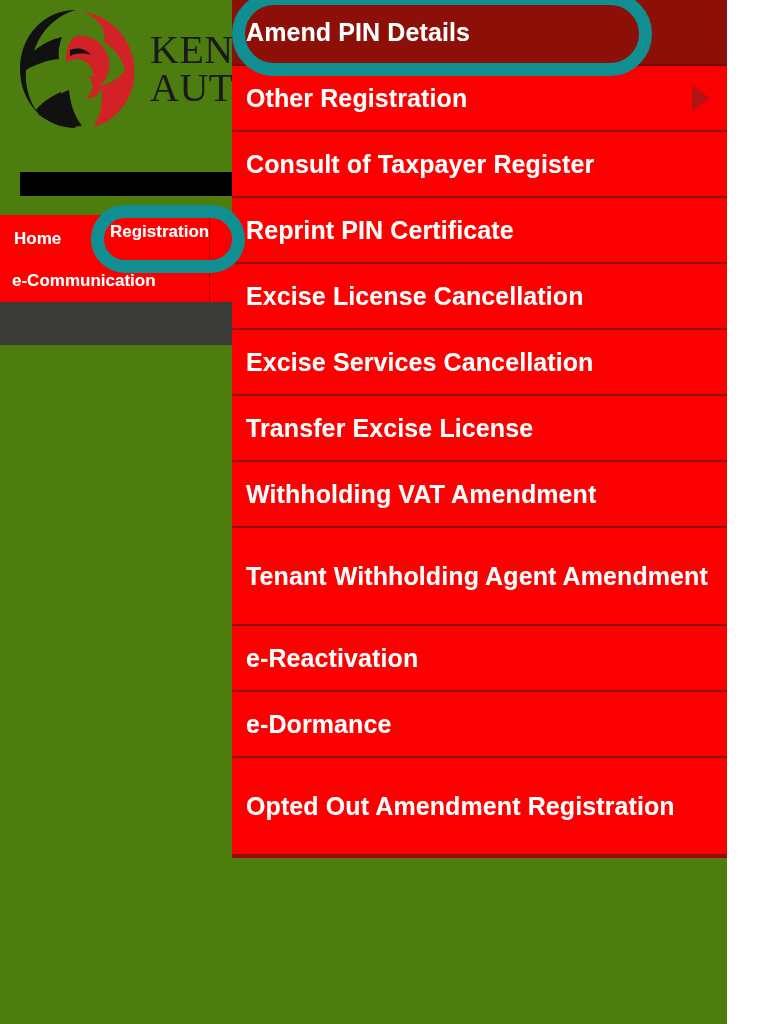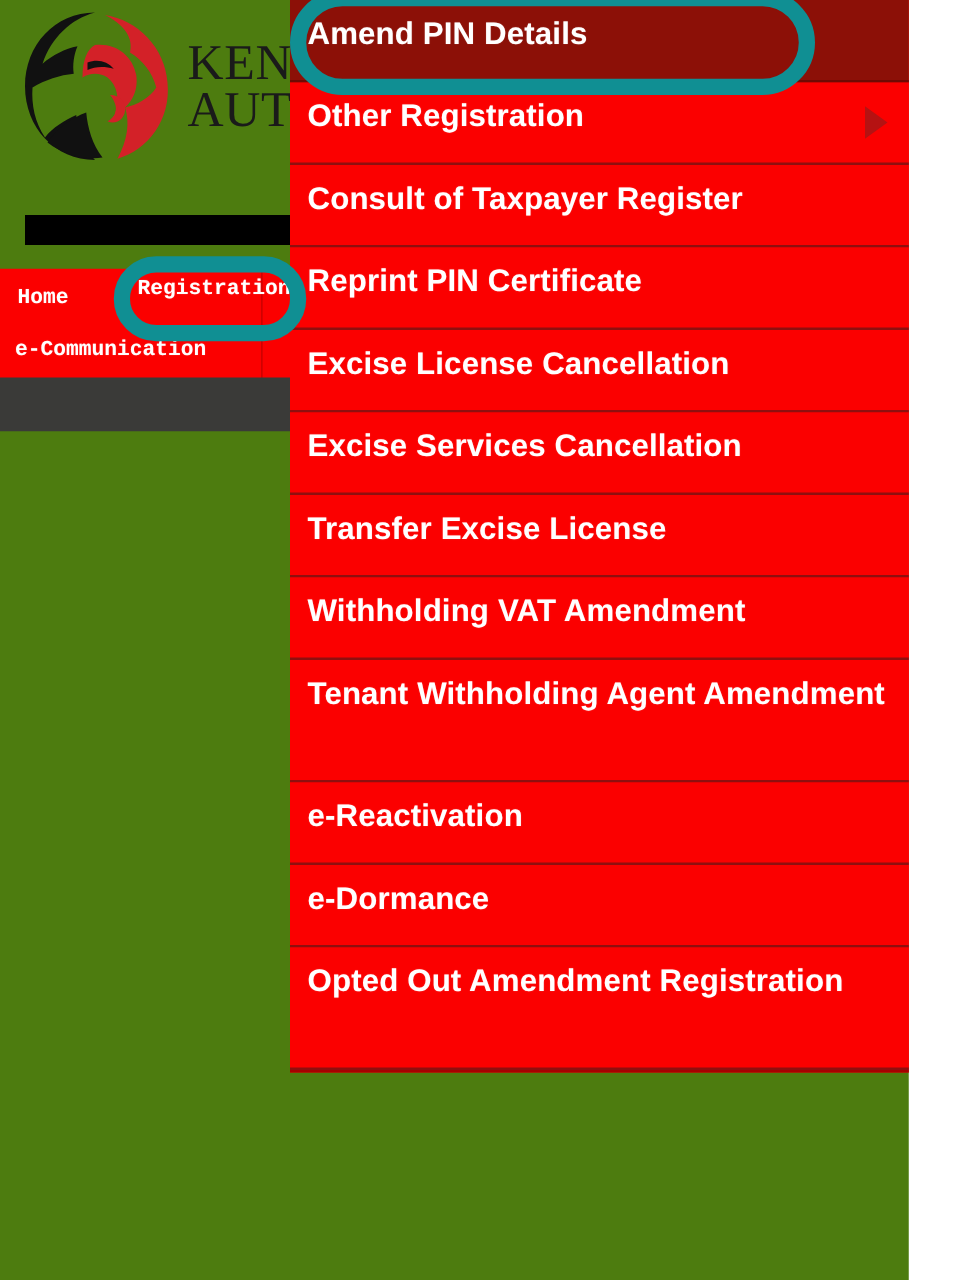--- a/index.html
+++ b/index.html
@@ -76,21 +76,20 @@
     height: 88px;
     background: #fb0000;
   }
   .nav-link {
     position: absolute;
     color: #ffffff;
     font-weight: bold;
     font-size: 17px;
     white-space: nowrap;
     text-shadow: 0 0 1px rgba(255,255,255,0.35);
-    font-family: Liberation Mono, monospace;
   }
   #nav-home      { left: 14px;  top: 229px; }
   #nav-registration { left: 110px; top: 222px; }
   #nav-ecomm     { left: 12px;  top: 271px; }
 
   
   #nav-divider {
     position: absolute;
     left: 209px;
     top: 215px;
@@ -118,22 +117,22 @@
     background: #fb0000;
     border-bottom: 2px solid #a60000;
   }
   .menu-item {
     position: relative;
     box-sizing: border-box;
     width: 100%;
     background: #fb0000;
     border-bottom: 2px solid #8f0f0f;
     display: flex;
-    align-items: flex-start;
-    padding: 12px 14px;
+    align-items: center;
+    padding: 1px 14px;
   }
   .menu-item.h66 { height: 66px; }
   .menu-item.h98 { height: 98px; }
   .menu-item.active {
     background: #8c1007;
     border-bottom: 2px solid #6f0a04;
     width: 500px;
   }
   .menu-label {
     color: #ffffff;

